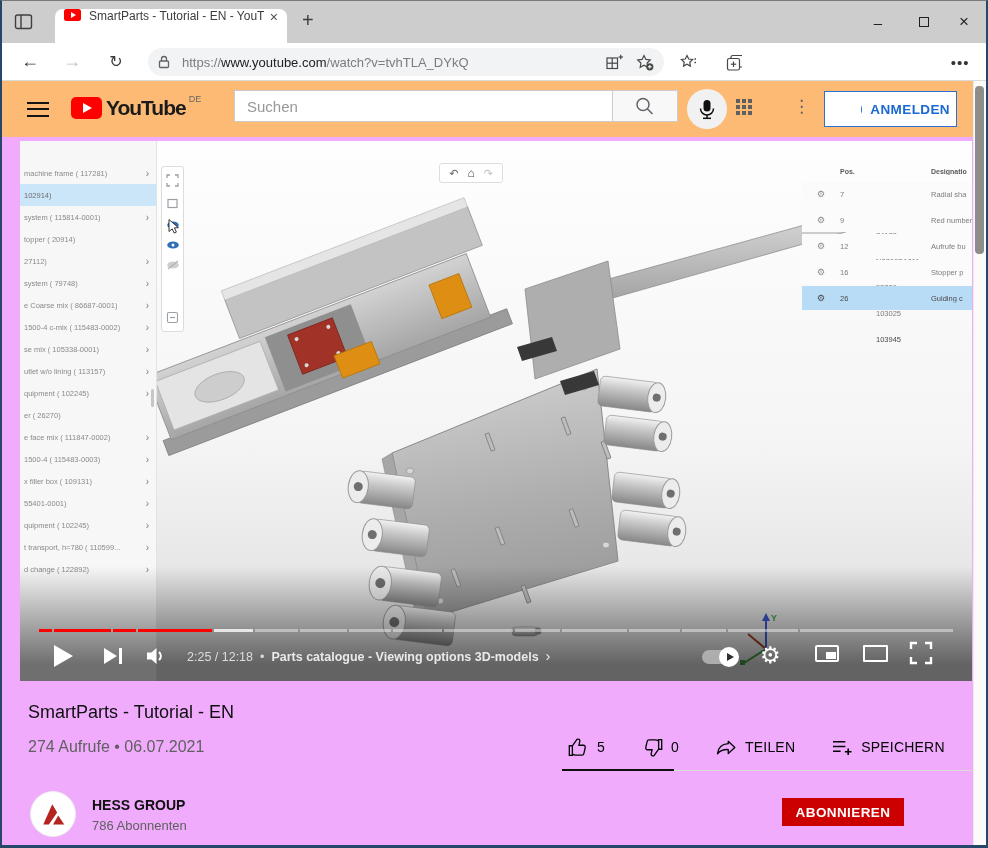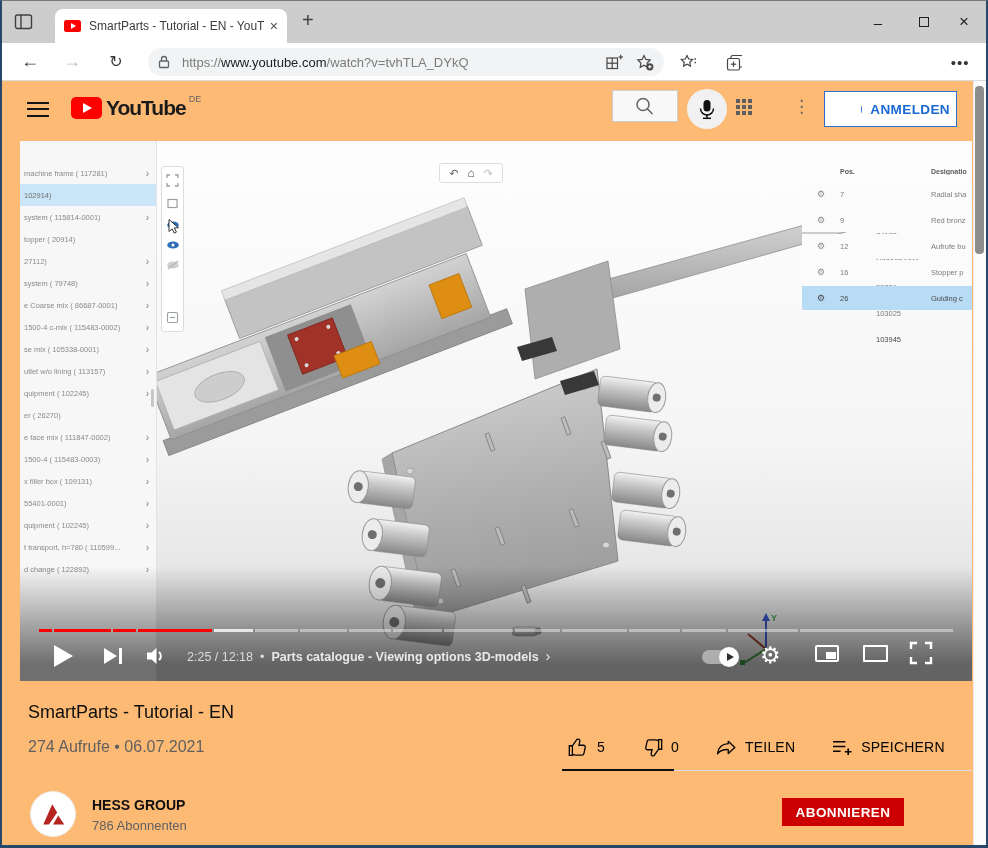--- a/index.html
+++ b/index.html
@@ -7,21 +7,21 @@
   *{box-sizing:border-box;}
   button{font-family:inherit;cursor:default;}
   .window{position:absolute;inset:0;background:#fff;
     border-left:2px solid #24476a;border-right:2px solid #24476a;
     border-bottom:3px solid #24476a;border-top:1px solid #7a7a7a;}
 
   
   .titlebar{position:absolute;top:0;left:0;right:0;height:42px;background:#cdcdcd;}
   .tab-actions{position:absolute;left:8px;top:10px;width:28px;height:24px;border:none;background:transparent;padding:2px;}
   .tab{position:absolute;left:53px;top:8px;width:232px;height:34px;background:#fff;
-    border-radius:8px 8px 0 0;display:flex;align-items:center;padding:0 9px;}
+    border-radius:8px 8px 0 0;display:flex;align-items:flex-start;padding:0 9px;}
   .favicon{width:17px;height:12px;background:#f00;border-radius:2.5px;position:relative;flex:0 0 auto;}
   .favicon:after{content:"";position:absolute;left:6.5px;top:3px;border-left:5px solid #fff;
     border-top:3px solid transparent;border-bottom:3px solid transparent;}
   .tab-title{font-size:12px;color:#3c3c3c;margin-left:8px;white-space:nowrap;overflow:hidden;flex:1 1 auto;}
   .tab-close{font-size:14px;color:#4f4f4f;margin-left:6px;}
   .newtab{position:absolute;left:294px;top:7px;font-size:20px;color:#3f3f3f;background:none;border:none;}
   .win-btn{position:absolute;top:7px;width:32px;height:28px;background:none;border:none;font-size:15px;color:#1f1f1f;
     display:flex;align-items:center;justify-content:center;}
   #win-min{right:92px;} #win-max{right:46px;} #win-close{right:6px;font-size:17px;}
   .max-sq{width:10px;height:10px;border:1.4px solid #1f1f1f;}
@@ -58,21 +58,21 @@
   .mic-btn{position:absolute;left:685px;top:8px;width:40px;height:40px;border-radius:50%;background:#f1f1f1;border:none;
     display:flex;align-items:center;justify-content:center;}
   .apps-btn{position:absolute;left:734px;top:18px;background:none;border:none;padding:0;}
   .apps-grid{display:grid;grid-template-columns:repeat(3,3.6px);grid-template-rows:repeat(3,3.6px);gap:2.6px;}
   .apps-grid i{background:#5f5f5f;}
   .dots-btn{position:absolute;left:785px;top:14px;font-size:17px;color:#5f5f5f;background:none;border:none;}
   .signin{position:absolute;left:822px;top:10px;width:133px;height:36px;border:1px solid #2e6fd4;background:#fff;
     color:#1a68d4;font-size:13.5px;font-weight:bold;letter-spacing:.4px;display:flex;align-items:center;justify-content:center;gap:8px;padding-left:35px;}
 
   
-  .page{position:absolute;top:136px;left:0;right:13px;bottom:0;background:#fdba74;}
+  .page{position:absolute;top:136px;left:0;right:13px;bottom:0;background:#f0abfc;}
   .video{position:absolute;left:18px;top:4px;width:952px;height:540px;overflow:hidden;
     background:linear-gradient(180deg,#fefefe 0%,#f5f5f5 55%,#dbdbdb 100%);}
   .model-svg{position:absolute;left:0;top:0;}
 
   .tree{position:absolute;left:0;top:0;width:137px;height:100%;background:#f7f7f7;border-right:1px solid #e3e3e3;padding-top:21px;}
   .tree-row{position:relative;height:22px;display:flex;align-items:center;font-size:7.5px;color:#8a8a8a;}
   .tree-row.sel{background:#cbe5f9;color:#6f6f6f;}
   .tree-label{padding-left:4px;white-space:nowrap;overflow:hidden;flex:1;}
   .tree-chev{color:#7f7f7f;font-size:10px;padding-right:7px;}
   .tree-sb{position:absolute;left:131px;top:248px;width:2.5px;height:18px;background:#c6c6c6;border-radius:2px;}
@@ -221,20 +221,23 @@
     <button class="hamburger">
         <span></span>
         <span></span>
         <span></span>
       </button>
     <button class="logo">
       <span class="logo-box"></span>
       <span class="logo-text">YouTube</span>
       <span class="logo-region">DE</span>
     </button>
+    <div class="searchbox">
+      <input placeholder="Suchen" style="">
+    </div>
     <button class="search-btn">
       <svg width="22" height="20">
           <circle cx="9" cy="8.5" r="6" fill="none" stroke="#5f6368" stroke-width="1.5"></circle>
           <line x1="13.3" y1="12.8" x2="18.5" y2="18" stroke="#5f6368" stroke-width="1.5"></line>
         </svg>
     </button>
     <button class="mic-btn">
       <svg width="20" height="21">
           <rect x="6.5" y="1" width="7" height="11.5" rx="3.5" fill="#0f0f0f"></rect>
           <path d="M3.5 9.5 a6.5 6.5 0 0 0 13 0" fill="none" stroke="#0f0f0f" stroke-width="1.5"></path>
@@ -505,21 +508,21 @@
             <div class="pt-row">
               <span class="pt-gear">⚙</span>
               <span class="pt-cell col0">7</span>
               <span class="pt-cell col1">74173</span>
               <span class="pt-cell col2">Radial sha</span>
             </div>
             <div class="pt-row">
               <span class="pt-gear">⚙</span>
               <span class="pt-cell col0">9</span>
               <span class="pt-cell col1">N3700D1011</span>
-              <span class="pt-cell col2">Red bronz</span>
+              <span class="pt-cell col2">Red number</span>
             </div>
             <div class="pt-row">
               <span class="pt-gear">⚙</span>
               <span class="pt-cell col0">12</span>
               <span class="pt-cell col1">55726</span>
               <span class="pt-cell col2">Aufrufe bu</span>
             </div>
             <div class="pt-row">
               <span class="pt-gear">⚙</span>
               <span class="pt-cell col0">16</span>

